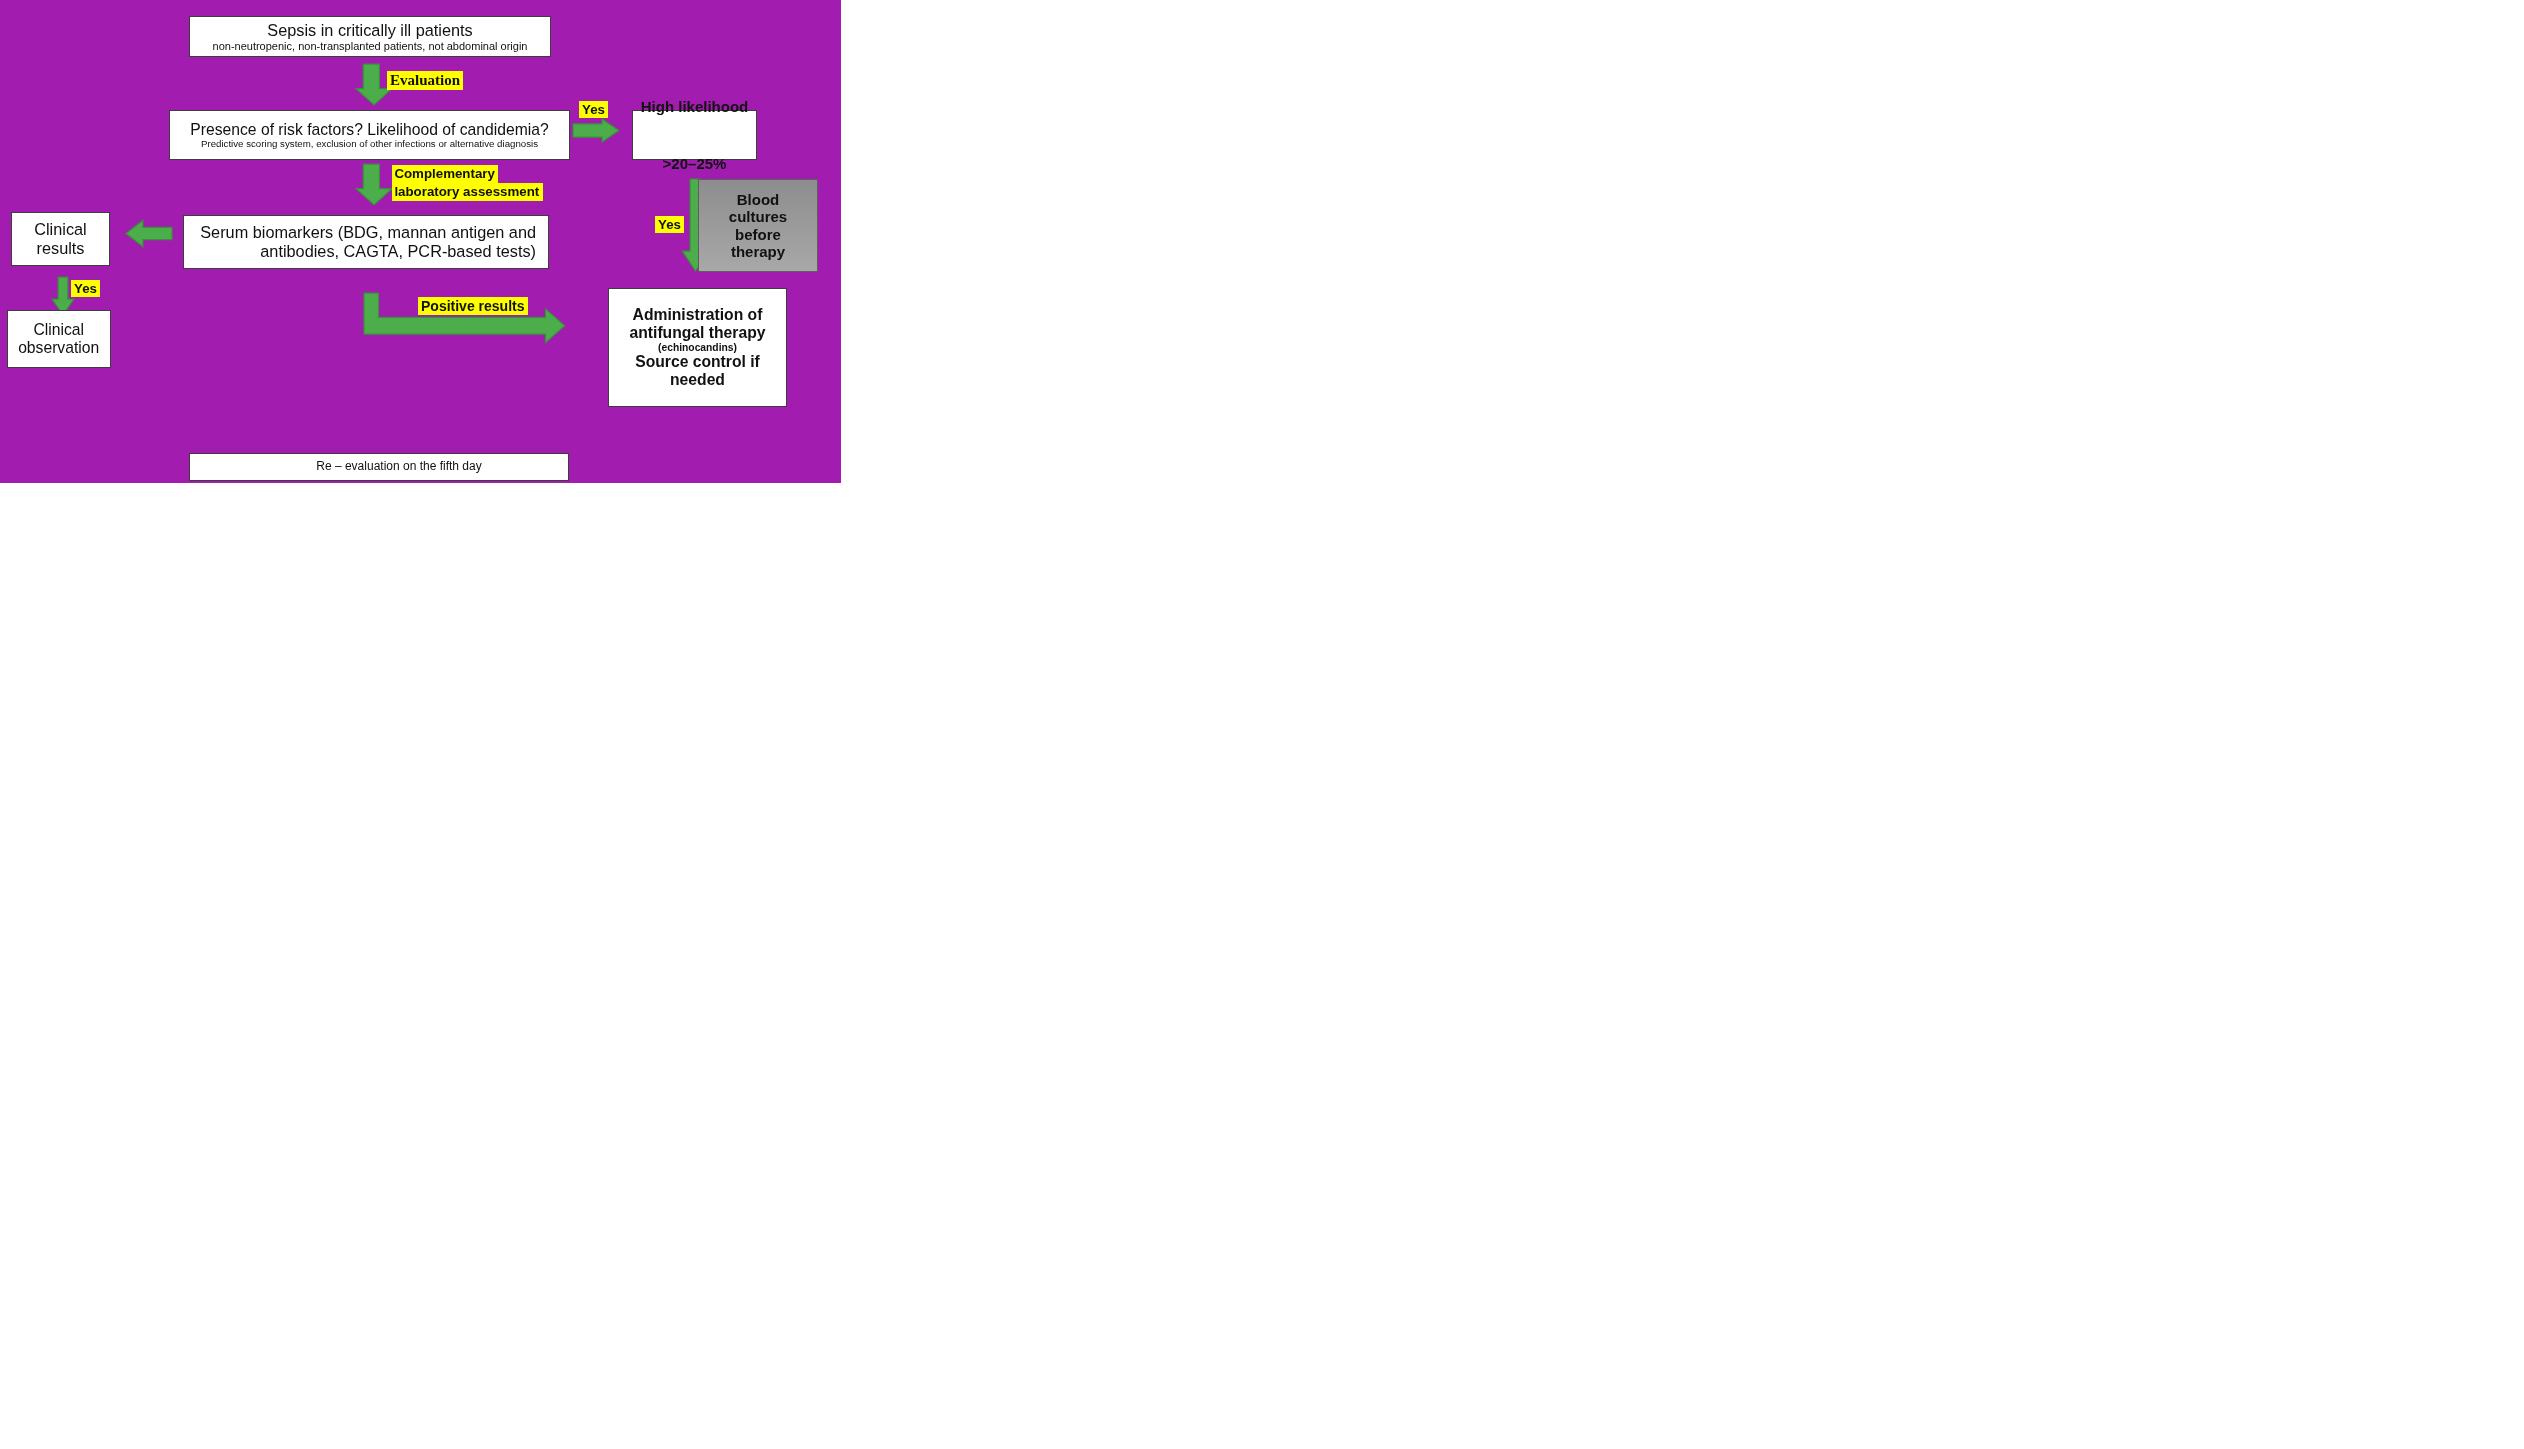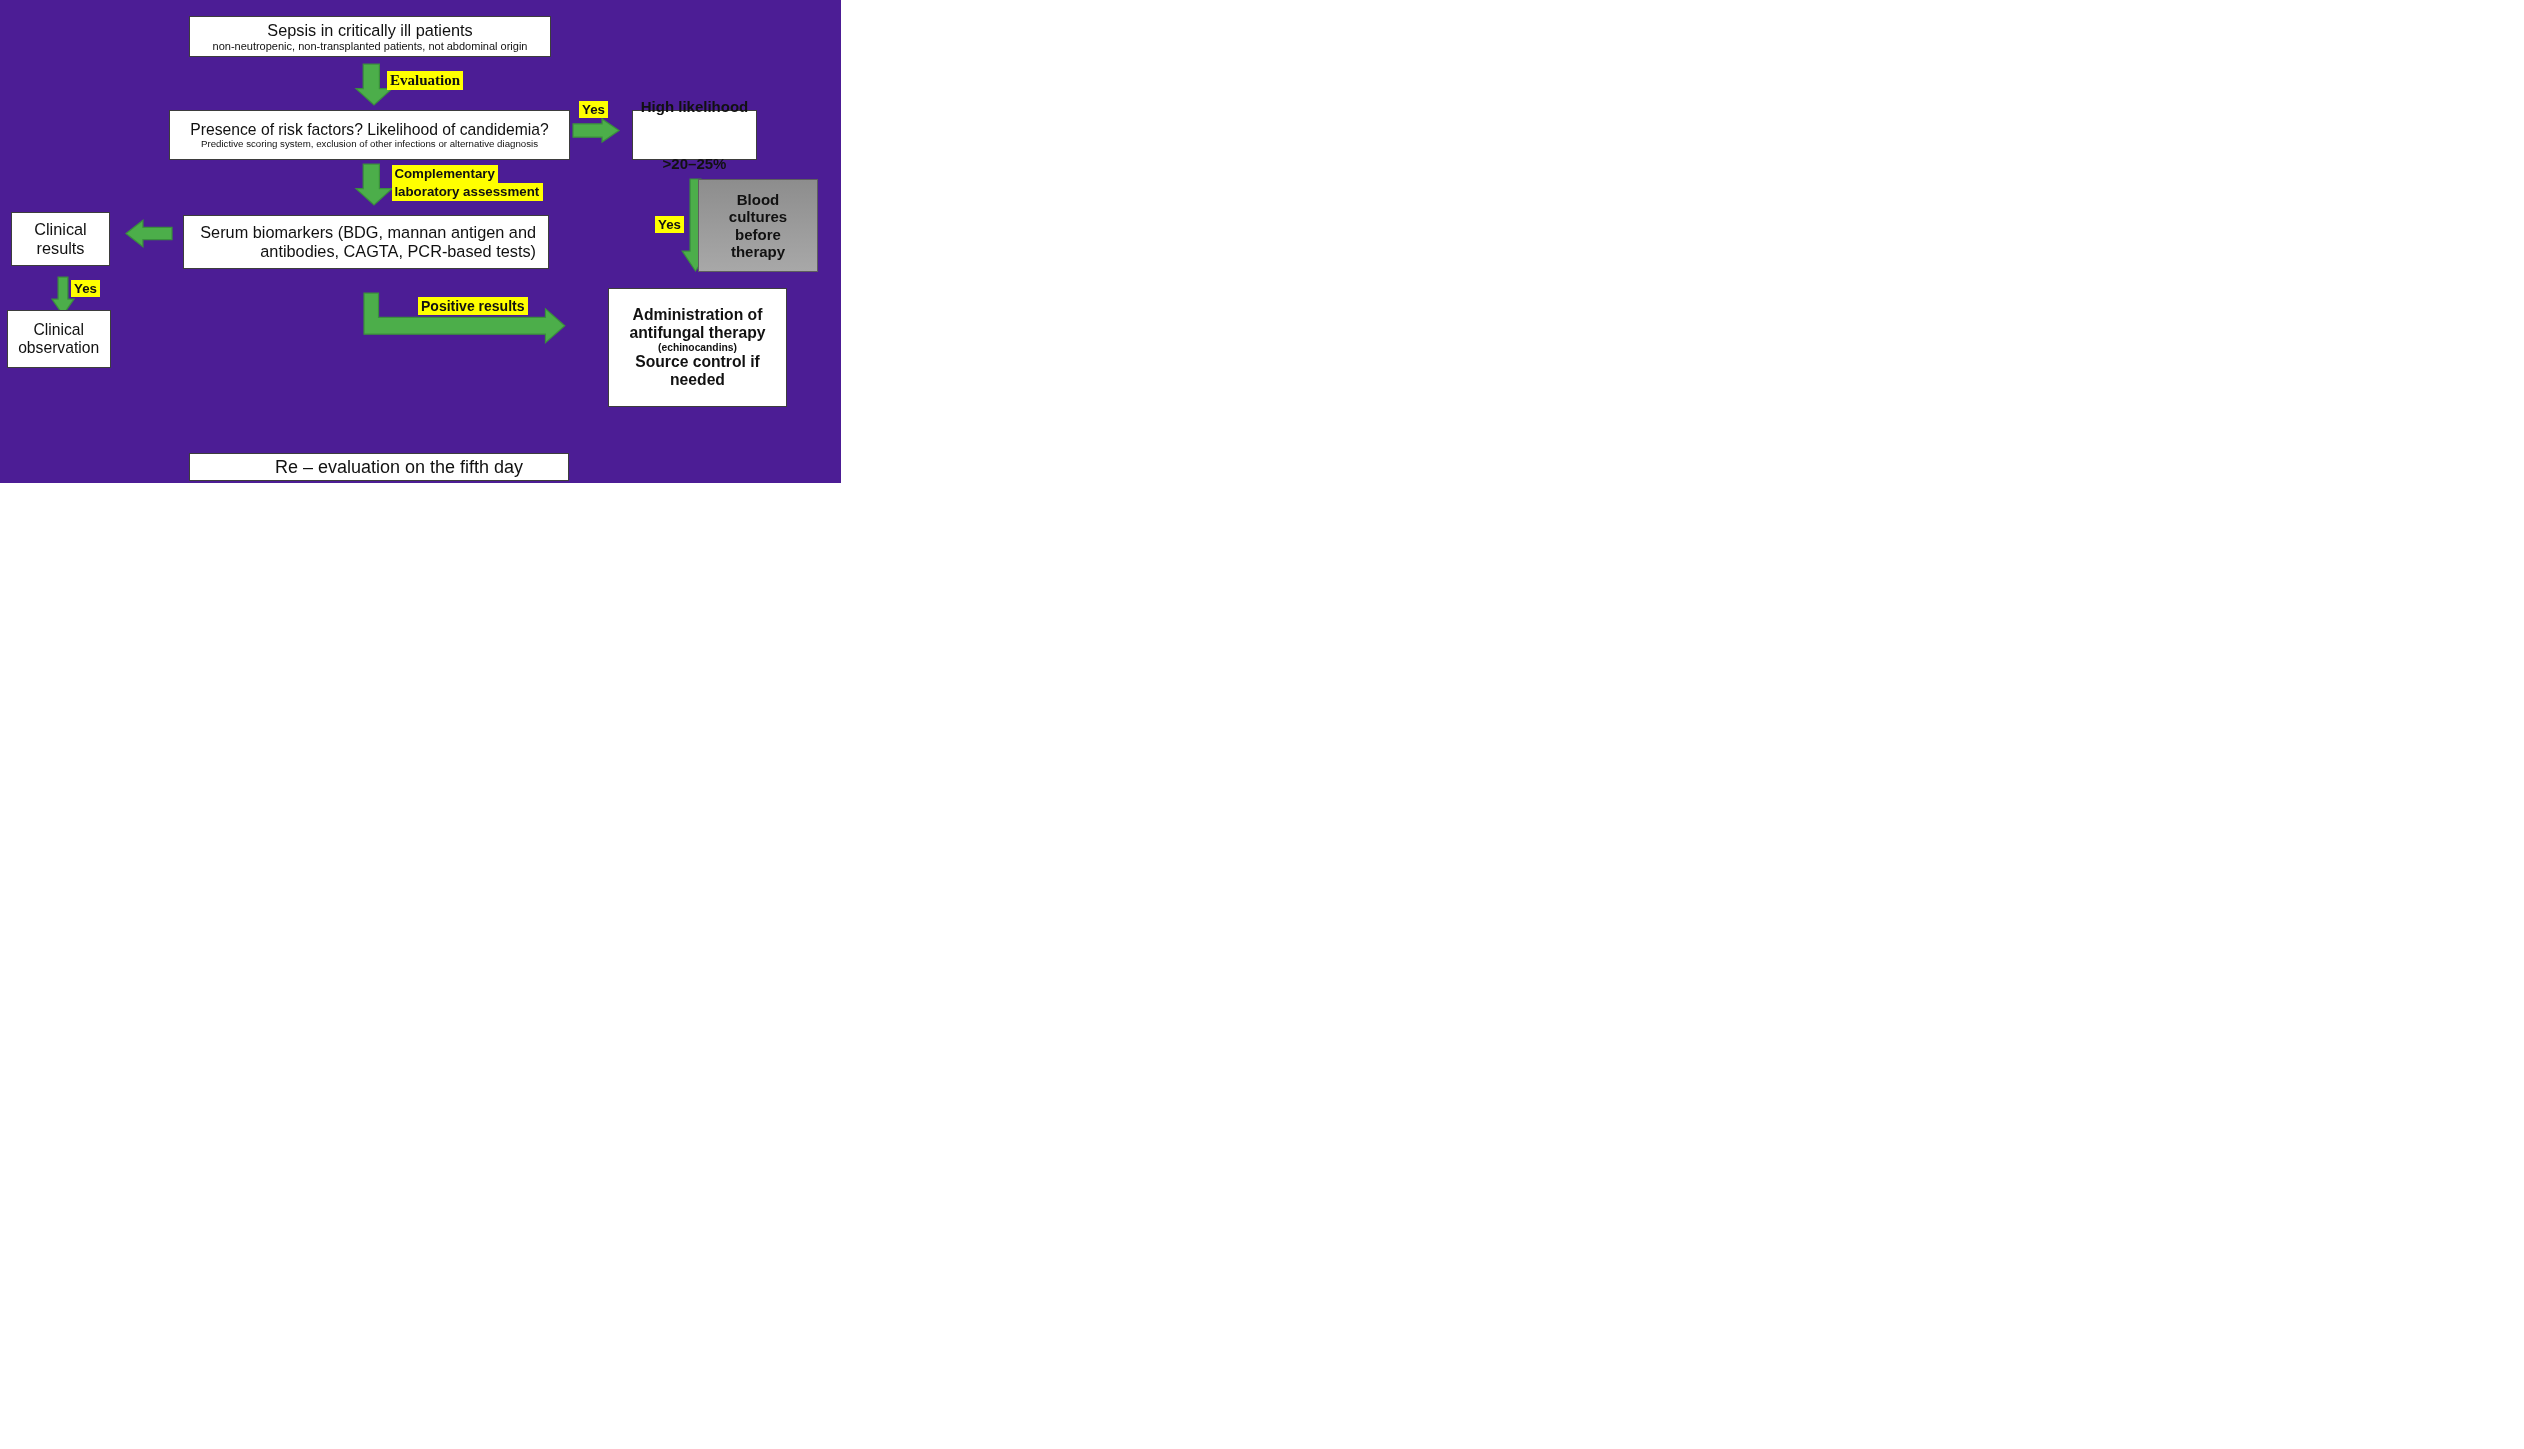--- a/index.html
+++ b/index.html
@@ -1,19 +1,19 @@
 <!DOCTYPE html>
 <html style="font-size:9.7px"><head>
 <meta charset="utf-8">
 <style>
   html,body{margin:0;padding:0;background:#ffffff;}
   #stage{
     position:relative;
     width:841px;height:483px;
-    background:#4c1d95;
+    background:#a21caf;
     font-family:"Liberation Sans","DejaVu Sans",sans-serif;
     color:#111111;
     overflow:hidden;
   }
   .box{
     position:absolute;
     background:#ffffff;
     border:1.5px solid #3d3d3d;
     box-sizing:border-box;
     display:flex;flex-direction:column;
@@ -126,17 +126,17 @@
     <span class="title" style="font-size:15px;">Blood cultures before therapy</span>
   </div>
 
   <div class="box" style="left:608px;top:288px;width:179px;height:119px;padding:0 3px;font-weight:700;">
     <span class="title" style="font-size:15.7px;">Administration of antifungal therapy</span>
     <span class="sub" style="font-size:10.3px;">(echinocandins)</span>
     <span class="title" style="font-size:15.7px;">Source control if needed</span>
   </div>
 
   <div class="box" style="left:189px;top:453px;width:380px;height:28px;">
-    <span class="title" style="font-size:18px;margin-left:40px;">Re – evaluation on the fifth day</span>
+    <span class="title" style="font-size:12px;margin-left:40px;">Re – evaluation on the fifth day</span>
   </div>
 
 </div>
 
 
 </body></html>

